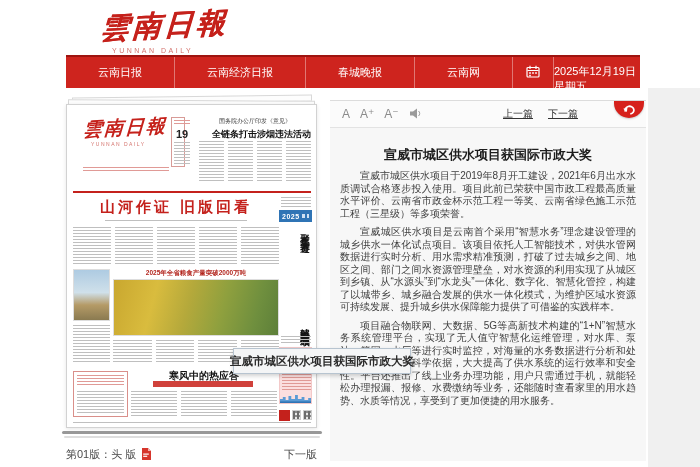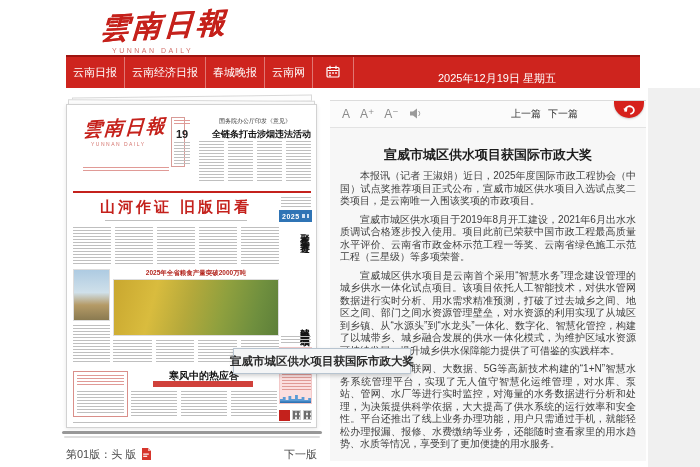--- a/index.html
+++ b/index.html
@@ -11,21 +11,21 @@
   
   .logo { position:absolute; left:100px; top:6px; width:140px; }
   .logo-cn { font-family:"DejaVu Serif","Liberation Serif",serif; font-weight:bold; font-style:italic;
              font-size:29px; color:#c5211b; letter-spacing:3px; transform:rotate(-3deg) skewX(-6deg);
              text-shadow:0.5px 0 #c5211b; }
   .logo-en { font-size:7px; color:#d4736d; letter-spacing:2.5px; margin-top:1px; padding-left:12px; }
 
   .nav-topline { position:absolute; left:66px; top:55px; width:574px; height:2px; background:#9e1410; }
   .navbar { position:absolute; left:66px; top:57px; width:574px; height:31px; background:#ce241e;
             display:flex; align-items:stretch; color:#fff; font-size:11px; }
-  .nav-item { display:flex; align-items:center; padding:0 7px; border-right:1px solid rgba(255,255,255,0.38);
+  .nav-item { display:flex; align-items:center; padding:0 32px; border-right:1px solid rgba(255,255,255,0.38);
               cursor:pointer; white-space:nowrap; }
   .nav-cal { display:flex; align-items:center; padding:0 13px; border-right:1px solid rgba(255,255,255,0.38); }
   .nav-date { flex:1; display:flex; align-items:center; justify-content:center; font-size:11px;margin-top:12px; }
 
   
   .stack { position:absolute; background:#fdfdfd; border:1px solid #d8d8d8; }
   .stack1 { left:72px; top:96px; width:240px; height:7px; transform:rotate(-0.7deg); }
   .stack2 { left:68px; top:100px; width:247px; height:7px; transform:rotate(0.4deg); }
   .paper { position:absolute; left:66px; top:104px; width:251px; height:324px; background:#ffffff;
            border:1px solid #d2d2d2; box-shadow:0 1px 4px rgba(0,0,0,0.10); cursor:pointer; }
@@ -75,21 +75,21 @@
   .pager .page-label { cursor:pointer; }
   .pager .pdf { margin-left:5px; cursor:pointer; }
   .pager .next { margin-left:auto; cursor:pointer; }
 
   
   .article { position:absolute; left:330px; top:100px; width:316px; height:362px; }
   .toolbar { position:relative; height:28px; background:#fbfbfb; border-top:1px solid #dcdcdc;
              border-bottom:1px solid #e3e3e3; display:flex; align-items:center; padding:0 12px; }
   .font-btn { color:#8b8b8b; font-size:12px; margin-right:10px; cursor:pointer; }
   .spk { margin-right:8px; cursor:pointer; display:flex; align-items:center; }
-  .nav-links { margin-left:auto; margin-right:56px; font-size:10px; color:#333; display:flex; gap:7px; }
+  .nav-links { margin-left:auto; margin-right:56px; font-size:10px; color:#333; display:flex; gap:15px;text-decoration:underline; }
   .nav-links span { cursor:pointer; }
   .back-btn { position:absolute; top:0; left:284px; width:30px; height:17px; background:#d6211c;
               border-radius:0 0 16px 16px; display:flex; align-items:flex-start; justify-content:center;
               cursor:pointer; box-shadow:0 1px 2px rgba(0,0,0,0.2); }
   .article-body { background:#f7f7f7; height:333px; padding:6px 10px 0 10px; overflow:hidden; }
   .article-title { text-align:center; font-size:13px; font-weight:bold; color:#1d1d1d; margin:12px 0 4px; }
   .article-body p { font-size:10px; line-height:12.5px; color:#3d3d3d; text-align:justify;
                     text-indent:2em; margin:6px 0; }
 
   
@@ -259,21 +259,20 @@
         <span>
           <svg width="14" height="12" viewBox="0 0 16 13">
             <path d="M4 9.5 a5 4.4 0 1 1 5.5 2.6" fill="none" stroke="#ffffff" stroke-width="2"></path>
             <path d="M1.4 6.2 L6.2 5.2 L5.6 9.8 Z" fill="#ffffff"></path>
           </svg>
         </span>
       </div>
     </div>
     <div class="article-body">
       <div class="article-title">宣威市城区供水项目获国际市政大奖</div>
-      <p>本报讯（记者 王淑娟）近日，2025年度国际市政工程协会（中国）试点奖推荐项目正式公布，宣威市城区供水项目入选试点奖二类项目，是云南唯一入围该奖项的市政项目。</p>
       <p>宣威市城区供水项目于2019年8月开工建设，2021年6月出水水质调试合格逐步投入使用。项目此前已荣获中国市政工程最高质量水平评价、云南省市政金杯示范工程一等奖、云南省绿色施工示范工程（三星级）等多项荣誉。</p>
       <p>宣威城区供水项目是云南首个采用“智慧水务”理念建设管理的城乡供水一体化试点项目。该项目依托人工智能技术，对供水管网数据进行实时分析、用水需求精准预测，打破了过去城乡之间、地区之间、部门之间水资源管理壁垒，对水资源的利用实现了从城区到乡镇、从“水源头”到“水龙头”一体化、数字化、智慧化管控，构建了以城带乡、城乡融合发展的供水一体化模式，为维护区域水资源可持续发展、提升城乡供水保障能力提供了可借鉴的实践样本。</p>
       <p>项目融合物联网、大数据、5G等高新技术构建的“1+N”智慧水务系统管理平台，实现了无人值守智慧化运维管理，对水库、泵站、管网、水厂等进行实时监控，对海量的水务数据进行分析和处理，为决策提供科学依据，大大提高了供水系统的运行效率和安全性。平台还推出了线上业务办理功能，用户只需通过手机，就能轻松办理报漏、报修、水费缴纳等业务，还能随时查看家里的用水趋势、水质等情况，享受到了更加便捷的用水服务。</p>
     </div>
   </div>
 
   <div class="tooltip">宣威市城区供水项目获国际市政大奖</div>
 </div>
 
 </body></html>

